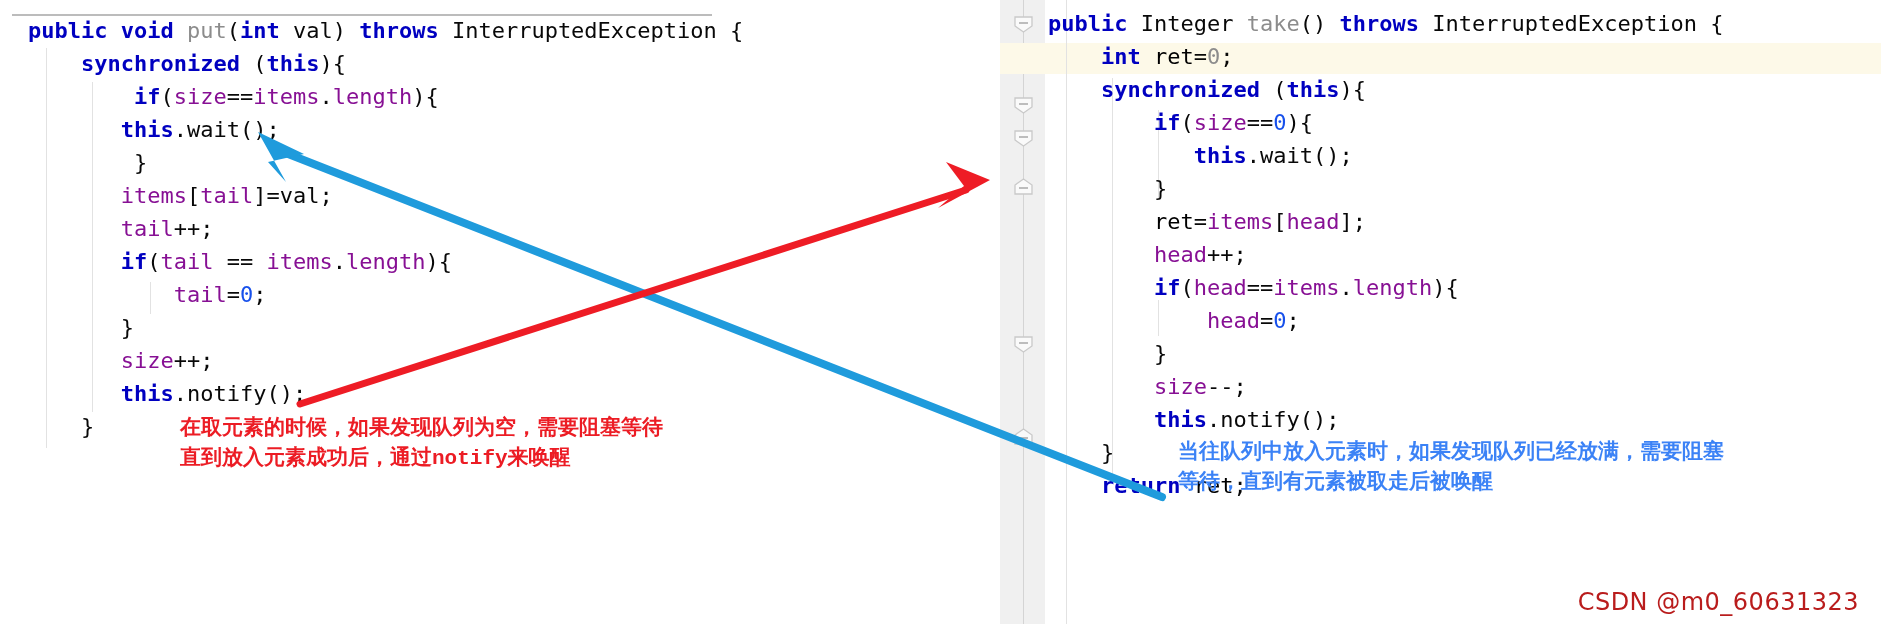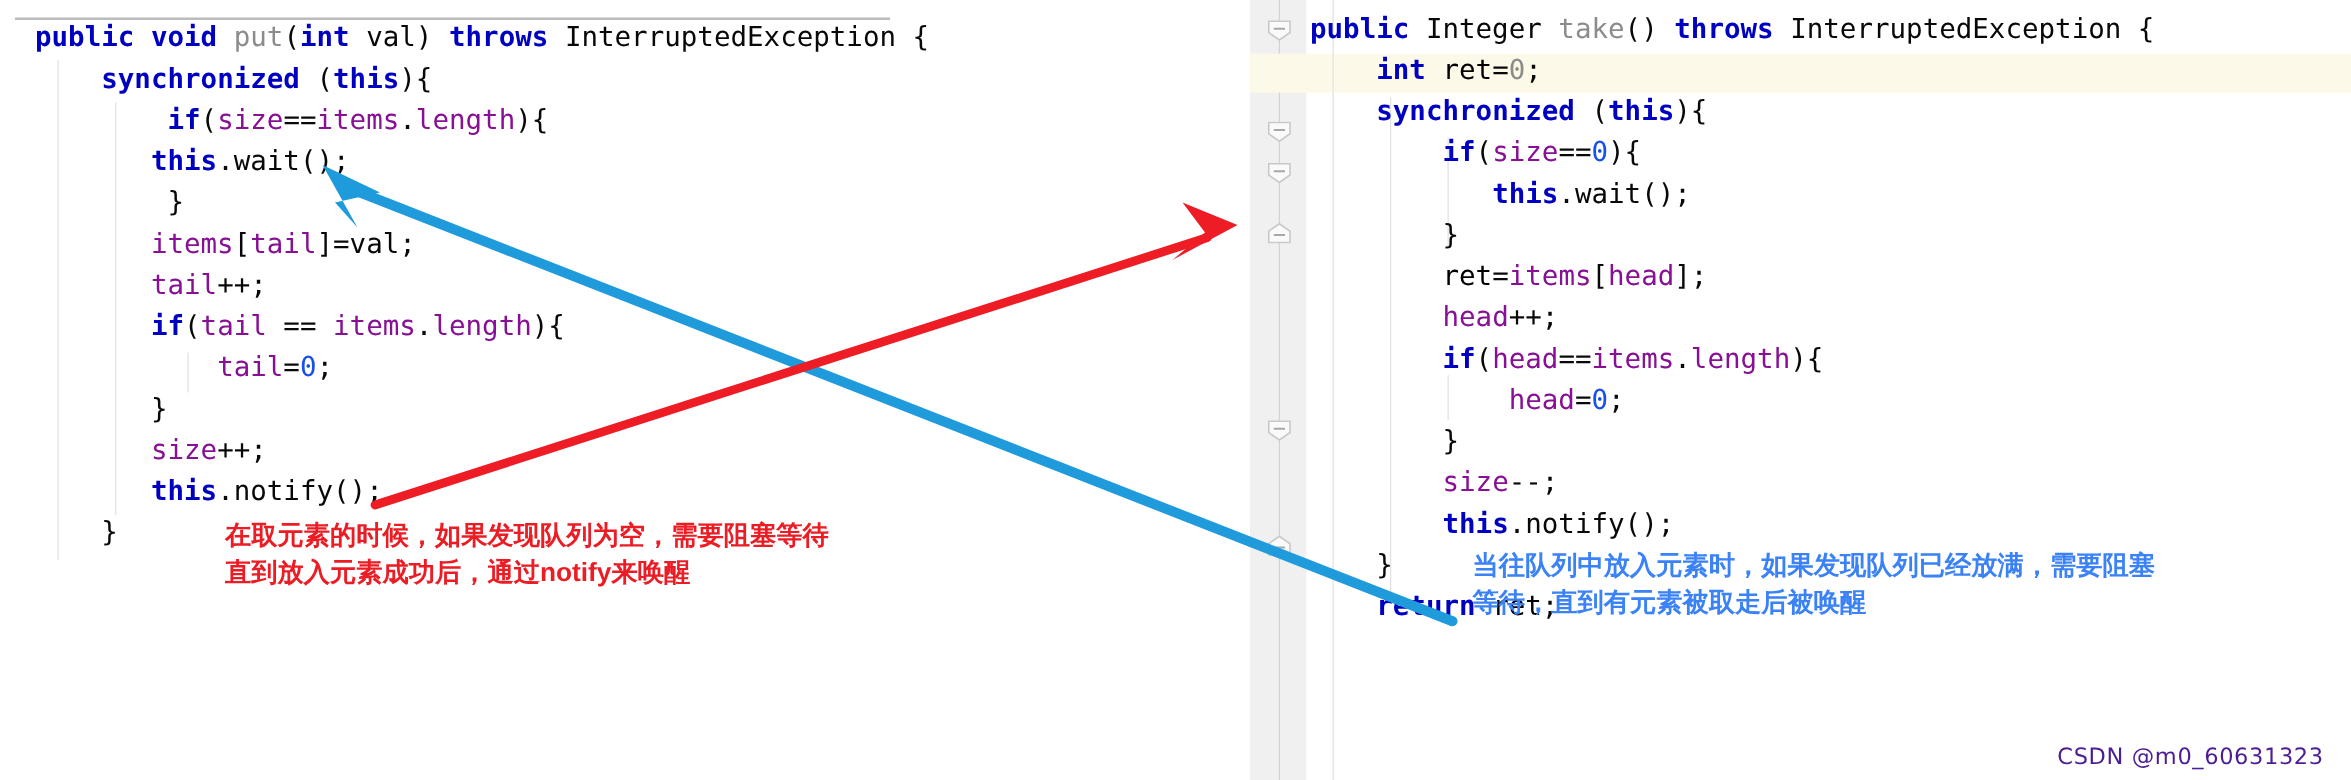--- a/index.html
+++ b/index.html
@@ -103,35 +103,35 @@
     position: absolute;
     left: 0; top: 0;
     width: 1881px; height: 624px;
     pointer-events: none;
   }
 
   
   .anno {
     position: absolute;
     white-space: pre;
-    font-family: Liberation Sans, sans-serif;
+    font-family: Liberation Mono, monospace;
     font-weight: 700;
     font-size: 21px;
     line-height: 30px;
   }
   #anno-red  { color: #ec1c24; left: 180px; top: 414px; }
   #anno-blue { color: #3b82f6; left: 1178px; top: 438px; }
 
   .watermark {
     position: absolute;
     right: 22px;
     bottom: 8px;
-    color: #4c1d95;
+    color: #b91c1c;
     font-family: "DejaVu Sans", "Liberation Sans", sans-serif;
-    font-size: 18px;
+    font-size: 24px;
     letter-spacing: 0.5px;
   }
 </style>
 </head>
 <body>
 
 <div class="pane" id="left-pane">
   <div class="top-rule"></div>
   <div class="vert-guide" style="left:46px; top:48px; height:400px;"></div>
   <div class="vert-guide" style="left:92px; top:82px; height:330px;"></div>

